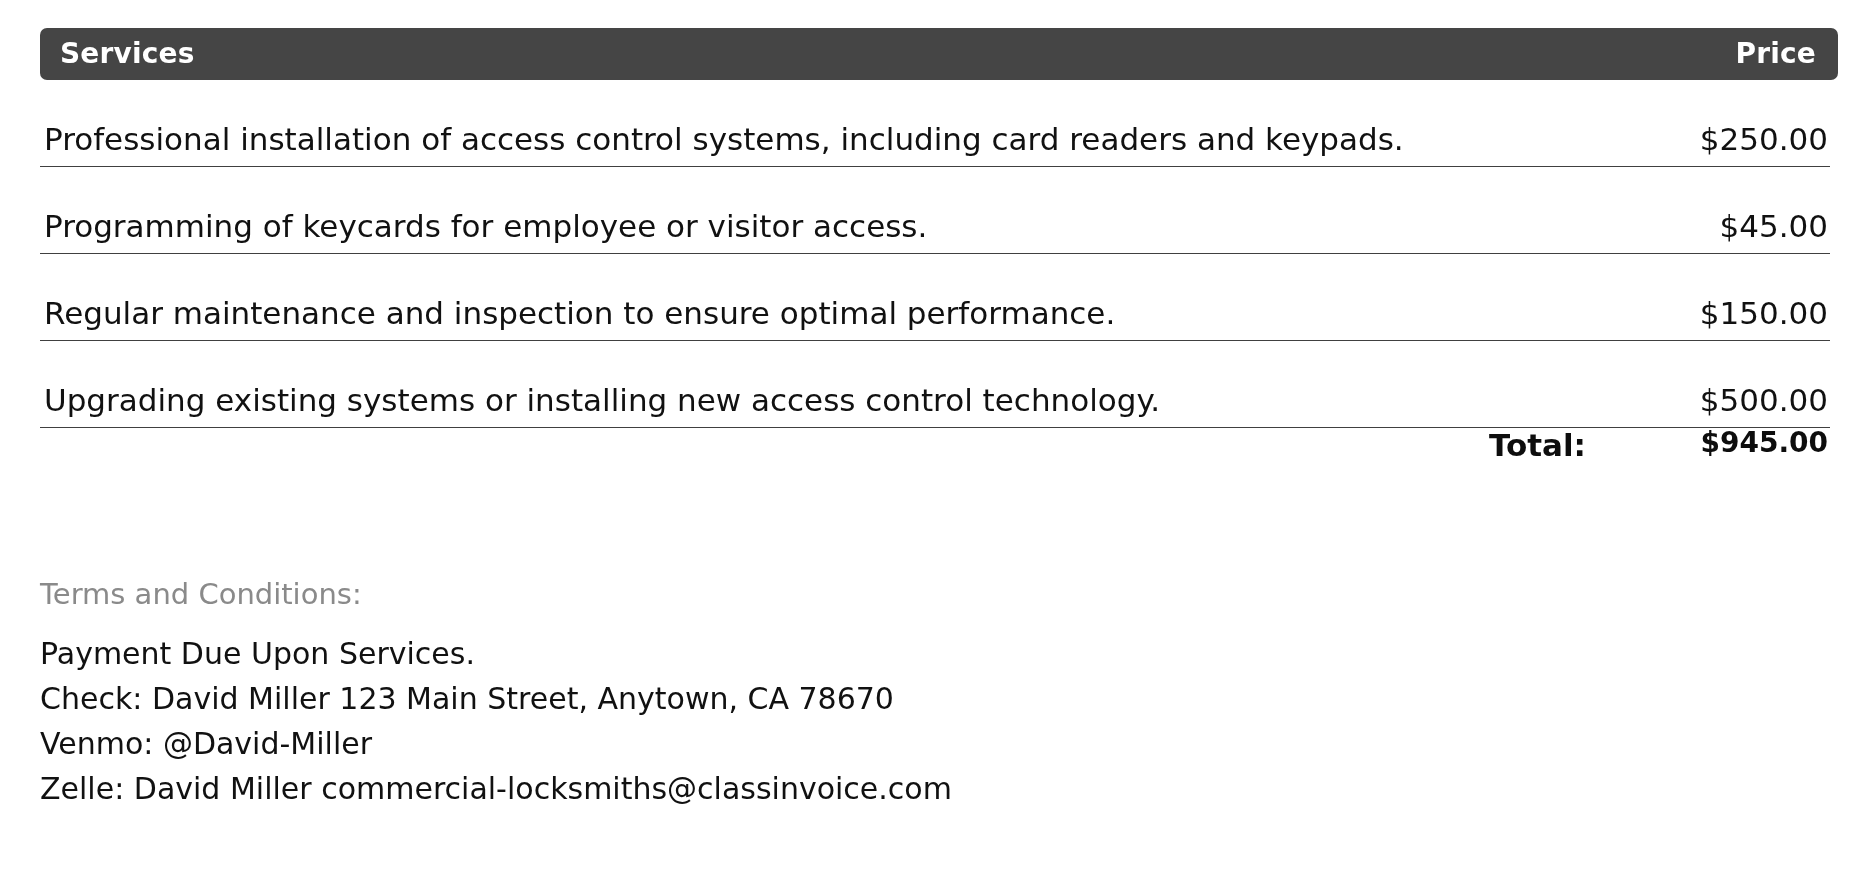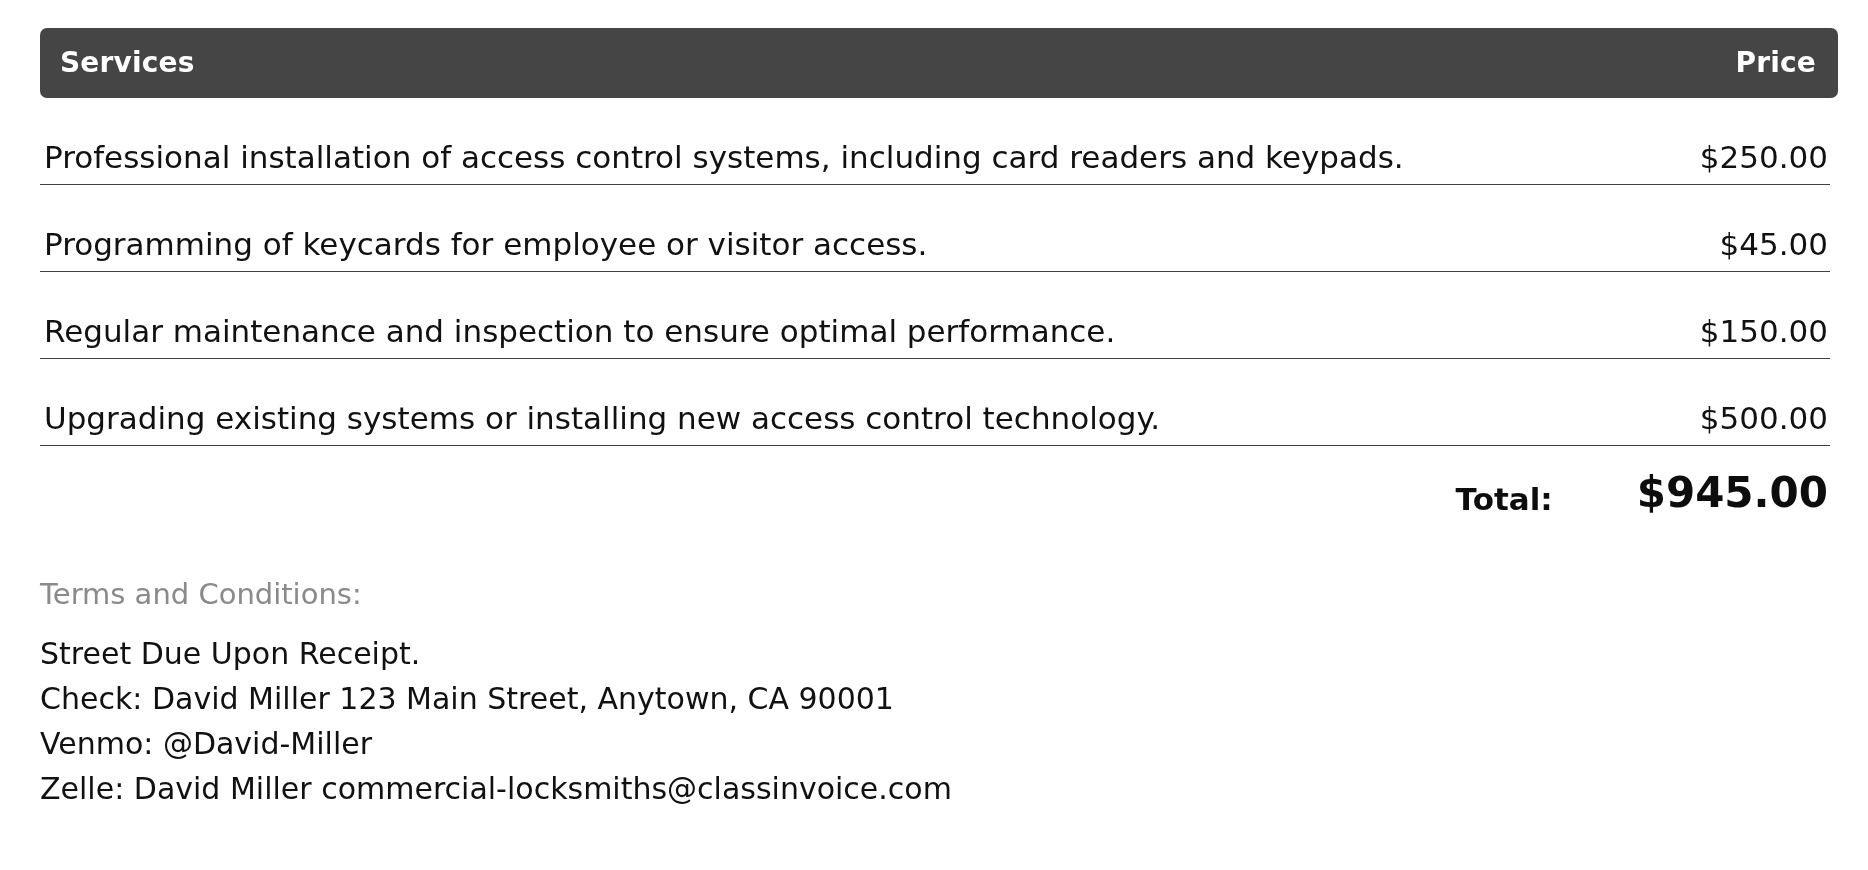--- a/index.html
+++ b/index.html
@@ -25,21 +25,21 @@
     position: absolute;
     left: 40px;
     top: 28px;
     width: 1798px;
   }
 
   .table-header {
     display: flex;
     align-items: center;
     justify-content: space-between;
-    height: 70px;
+    height: 52px;
     background: #454545;
     border-radius: 7px;
     padding: 0 22px 0 20px;
   }
   .table-header .th {
     color: #ffffff;
     font-size: 28px;
     font-weight: bold;
     letter-spacing: 0.2px;
     line-height: 1;
@@ -68,35 +68,34 @@
     color: #111111;
     line-height: 1.1;
     text-align: right;
     white-space: nowrap;
     padding-right: 2px;
     margin-top: 40px;
   }
 
   .total-row {
     display: flex;
-    align-items: flex-end;
     justify-content: flex-end;
     height: 78px;
     padding-bottom: 8px;
     width: 1790px;
   }
   .total-row .total-label {
     font-size: 31px;
     font-weight: bold;
     color: #0d0d0d;
     line-height: 1.1;
     margin-right: 84px;
   }
   .total-row .total-value {
-    font-size: 42px;
+    font-size: 28px;
     font-weight: bold;
     color: #0d0d0d;
     line-height: 1.1;
     text-align: right;
     min-width: 160px;
     padding-right: 2px;
   }
 
   
   .terms {
@@ -155,19 +154,19 @@
       <div class="total-row">
         <div class="total-label">Total:</div>
         <div class="total-value">$945.00</div>
       </div>
 
     </div>
   </div>
 
   <div class="terms">
     <div class="terms-title">Terms and Conditions:</div>
-    <div class="terms-line">Street Due Upon Receipt.</div>
-    <div class="terms-line">Check: David Miller 123 Main Street, Anytown, CA 90001</div>
+    <div class="terms-line">Payment Due Upon Services.</div>
+    <div class="terms-line">Check: David Miller 123 Main Street, Anytown, CA 78670</div>
     <div class="terms-line">Venmo: @David-Miller</div>
     <div class="terms-line">Zelle: David Miller commercial-locksmiths@classinvoice.com</div>
   </div>
 
 </div>
 
 </body></html>

